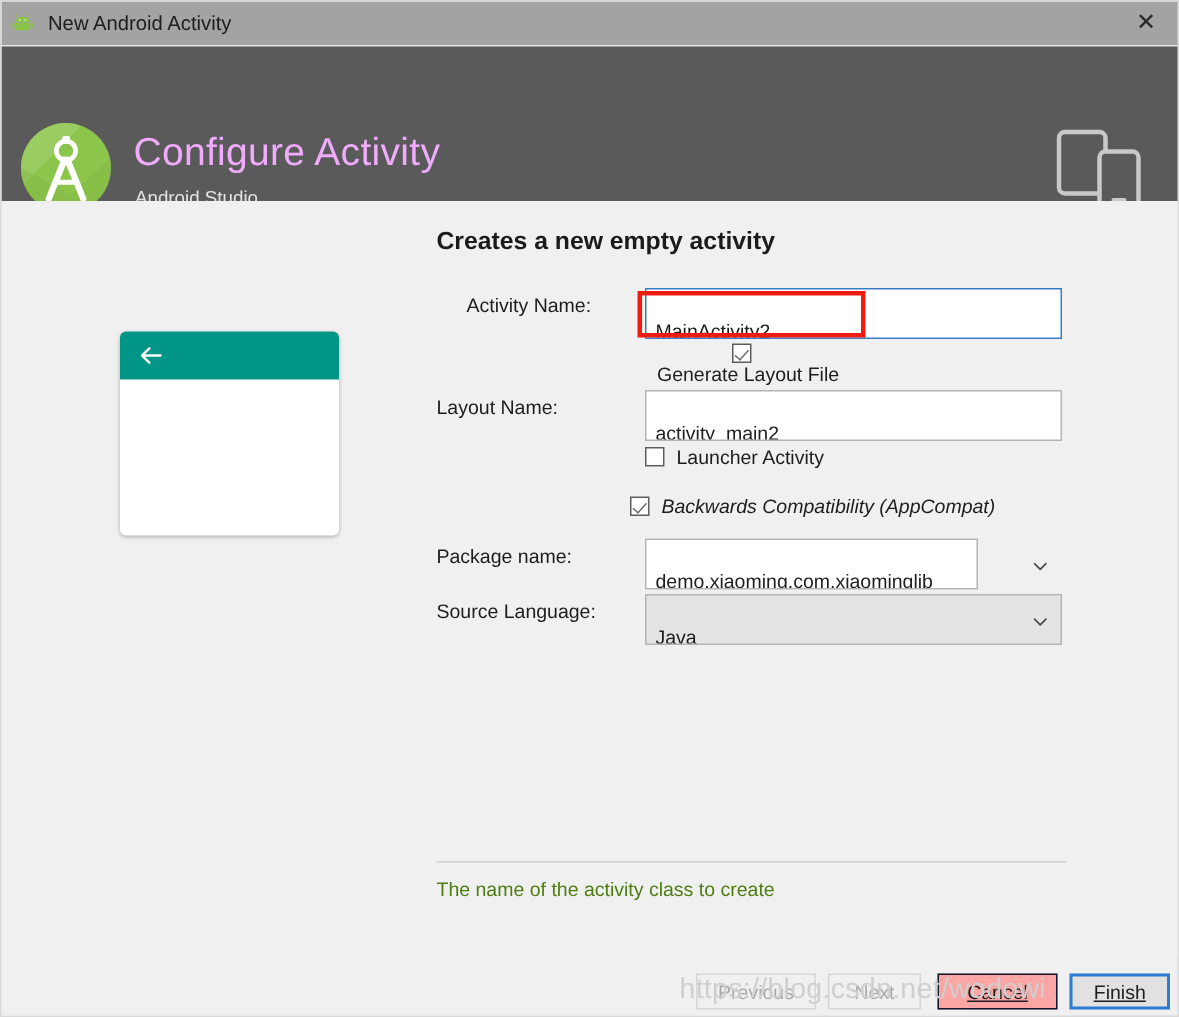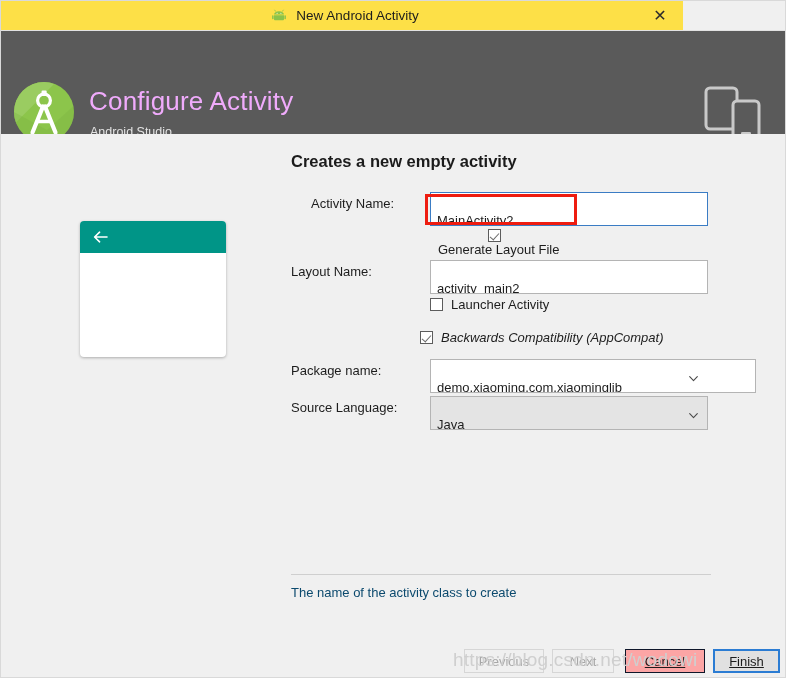--- a/index.html
+++ b/index.html
@@ -21,26 +21,25 @@
     background: #f0f0f0;
     box-sizing: border-box;
     border: 1px solid #d9d9d9;
     overflow: hidden;
   }
 
   
   .titlebar {
     position: absolute;
     left: 0; top: 0;
-    width: 682px;
+    width: 786px;
     height: 29px;
-    background: #fde047;
+    background: #a3a3a3;
     display: flex;
     align-items: center;
-    justify-content: center;
   }
   .titlebar-icon {
     width: 16px; height: 16px;
     margin-left: 6px;
     position: relative;
     flex: none;
   }
   .titlebar-title {
     font-size: 13.5px;
     color: #1d1d1d;
@@ -218,21 +217,21 @@
   .hint-rule {
     position: absolute;
     left: 290px; top: 440px;
     width: 420px; height: 1px;
     background: #cfcfcf;
   }
   .hint-text {
     position: absolute;
     left: 290px; top: 451px;
     font-size: 13px;
-    color: #0c4a6e;
+    color: #4d7c0f;
     white-space: nowrap;
   }
 
   
   .footer {
     position: absolute;
     left: 0; top: 637px;
     width: 644px;
     height: 41px;
     background: #f0f0f0;
@@ -364,21 +363,21 @@
         <span class="cbox"></span>
         <span class="cbox-label">Launcher Activity</span>
       </div>
 
       <div class="checkbox-row" style="left:129px; top:196px;font-style:italic;">
         <span class="cbox checked"></span>
         <span class="cbox-label">Backwards Compatibility (AppCompat)</span>
       </div>
 
       <div class="row-label" style="left:0; top:229px;">Package name:</div>
-      <div class="field combo" style="left:139px; top:225px; width:326px;">demo.xiaoming.com.xiaominglib</div>
+      <div class="field combo" style="left:139px; top:225px; width:222px;">demo.xiaoming.com.xiaominglib</div>
       <div class="combo-arrow" style="left:398px; top:234px;">
         <svg width="9" height="6" viewBox="0 0 9 6">
             <path d="M.7.7 4.5 4.6 8.3.7" fill="none" stroke="#4a4a4a" stroke-width="1.1" stroke-linecap="round" stroke-linejoin="round"></path>
           </svg>
       </div>
 
       <div class="row-label" style="left:0; top:266px;">Source Language:</div>
       <div class="field combo disabled" style="left:139px; top:262px; width:278px;">Java</div>
       <div class="combo-arrow" style="left:398px; top:271px;">
         <svg width="9" height="6" viewBox="0 0 9 6">

